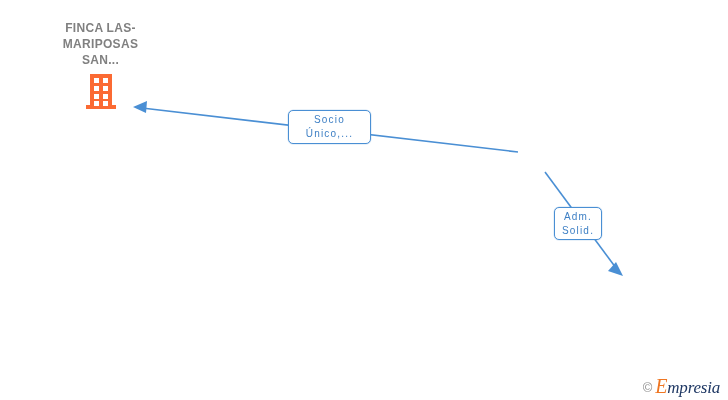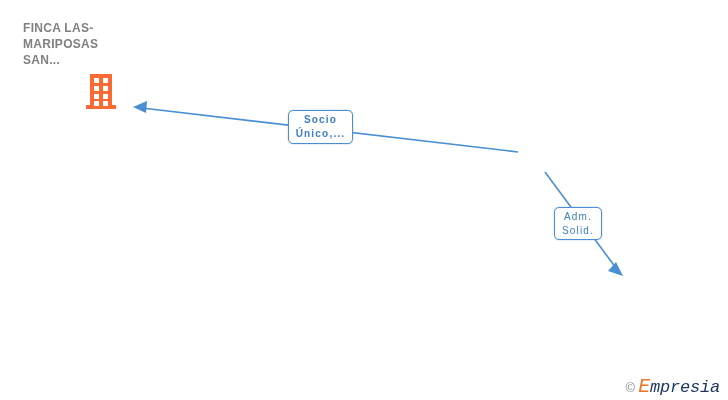--- a/index.html
+++ b/index.html
@@ -19,21 +19,21 @@
     position: absolute;
     left: 0;
     top: 0;
     width: 728px;
     height: 400px;
   }
 
   
   .node {
     position: absolute;
-    text-align: left;
+    text-align: center;
   }
   #node-finca {
     left: 23px;
     top: 20px;
     width: 155px;
   }
   #node-conde {
     left: 570px;
     top: 272px;
     width: 125px;
@@ -83,23 +83,22 @@
     flex-direction: column;
     justify-content: center;
     align-items: center;
     white-space: pre-line;
     padding: 2px 4px;
     box-shadow: 0 0 0 0.5px rgba(74,143,212,0.25);
   }
   #rel-socio {
     left: 288px;
     top: 110px;
-    width: 65px;
+    width: 83px;
     height: 34px;
-    font-weight: bold;
   }
   #rel-adm {
     left: 554px;
     top: 207px;
     width: 48px;
     height: 33px;
   }
 
   
   #watermark {
@@ -109,21 +108,21 @@
     display: flex;
     align-items: center;
     gap: 3px;
   }
   #watermark .copy {
     color: #8d8d8d;
     font-size: 13px;
     line-height: 13px;
   }
   #watermark .brand {
-    font-family: Liberation Mono, monospace;
+    font-family: Liberation Serif, serif;
     font-style: italic;
     font-size: 17px;
     line-height: 17px;
     color: #1f3864;
     letter-spacing: -0.2px;
   }
   #watermark .brand .cap {
     color: #ef7622;
     font-size: 20px;
   }

